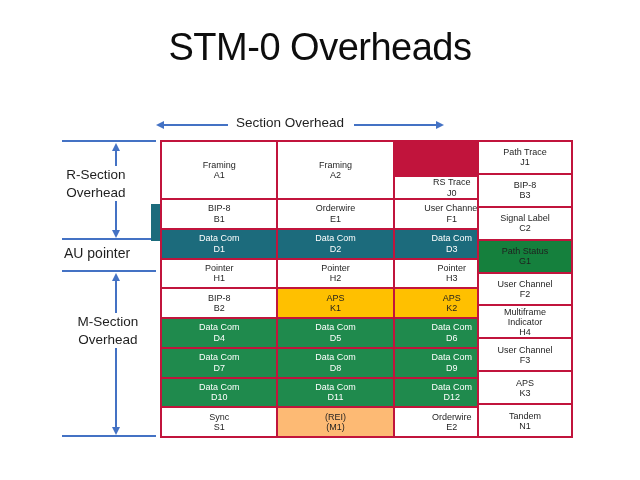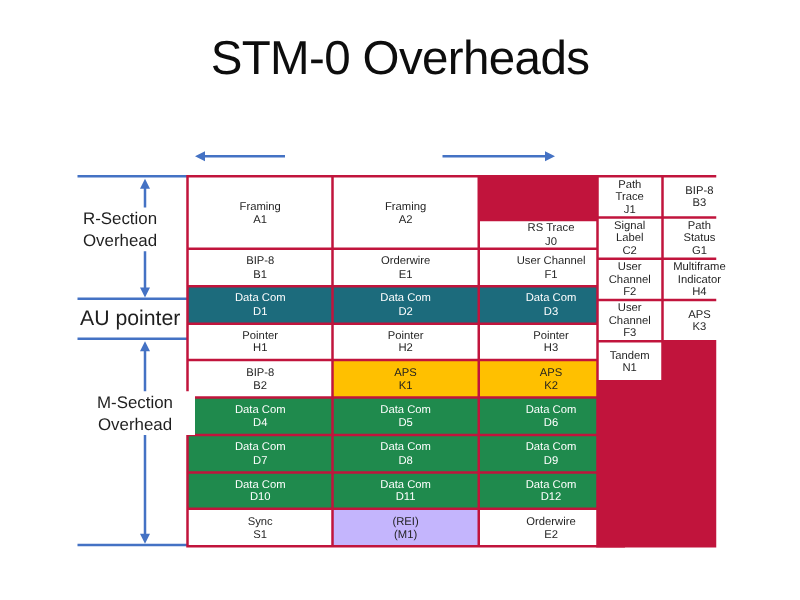--- a/index.html
+++ b/index.html
@@ -20,42 +20,43 @@
   .tri-right{border-top:4px solid transparent;border-bottom:4px solid transparent;border-left:8px solid var(--blue);}
   
   #so-label{position:absolute;left:225px;top:115px;width:130px;text-align:center;font-size:13.5px;}
   #ho-header{position:absolute;left:477px;top:93px;width:96px;height:46px;box-sizing:border-box;
     border-left:2px solid var(--blue);border-right:2px solid var(--blue);
     text-align:center;font-size:13.5px;line-height:18px;padding-top:4px;}
   
   .side-label{position:absolute;background:#ffffff;text-align:center;font-size:13.5px;line-height:17.5px;z-index:3;}
   #r-label{left:48px;top:166px;width:96px;}
   #m-label{left:60px;top:313px;width:96px;}
-  #au-label{position:absolute;left:64px;top:245px;width:92px;font-size:17px;z-index:3;}
+  #au-label{position:absolute;left:64px;top:245px;width:92px;font-size:14px;z-index:3;}
   
   .redgrid{position:absolute;display:grid;gap:2px;padding:2px;box-sizing:border-box;
     background:var(--red);z-index:2;}
-  #main-grid{left:149px;top:140px;width:351px;height:298px;
+  #main-grid{left:160px;top:140px;width:351px;height:298px;
     grid-template-columns:repeat(3,1fr);grid-template-rows:repeat(9,1fr);}
   #path-grid{left:477px;top:140px;width:96px;height:298px;
-    grid-template-columns:1fr 1fr;grid-template-rows:repeat(9,1fr);}
+    grid-template-columns:1fr;grid-template-rows:repeat(9,1fr);}
   .cell{display:flex;flex-direction:column;align-items:center;justify-content:center;
     text-align:center;font-size:9px;line-height:10.5px;background:#fff;padding:0 4px;}
   #path-grid .cell{line-height:10px;padding:0 8px;}
   
   #datacom-band{position:absolute;left:151px;top:204px;width:303px;height:37px;
     background:var(--teal);z-index:1;}
 </style>
 </head>
 <body>
 
 <div id="slide">
 
   <div id="title">STM-0 Overheads</div>
 
+  <div id="so-label">Section Overhead</div>
   <div class="hline" style="left:162px;top:124px;width:66px;"></div>
   <div class="tri tri-left" style="left:156px;top:121px;"></div>
   <div class="hline" style="left:354px;top:124px;width:82px;"></div>
   <div class="tri tri-right" style="left:436px;top:121px;"></div>
 
 
   <div class="hline" style="left:62px;top:140px;width:94px;"></div>
   <div class="hline" style="left:62px;top:238px;width:94px;"></div>
   <div class="hline" style="left:62px;top:270px;width:94px;"></div>
   <div class="hline" style="left:62px;top:435px;width:94px;"></div>
@@ -168,21 +169,21 @@
         <div>D11</div>
       </div>
       <div class="cell" style="background: rgb(31, 138, 77); color: rgb(255, 255, 255);">
         <div>Data Com</div>
         <div>D12</div>
       </div>
       <div class="cell" style="background: rgb(255, 255, 255); color: rgb(31, 31, 31); align-items: center;">
         <div>Sync</div>
         <div>S1</div>
       </div>
-      <div class="cell" style="background: #c4b5fd; color: rgb(31, 31, 31);">
+      <div class="cell" style="background: #fdba74; color: rgb(31, 31, 31);">
         <div>(REI)</div>
         <div>(M1)</div>
       </div>
       <div class="cell" style="background: rgb(255, 255, 255); color: rgb(31, 31, 31);">
         <div>Orderwire</div>
         <div>E2</div>
       </div>
     </div>
 
   <div id="path-grid" class="redgrid">
@@ -191,21 +192,21 @@
         <div>J1</div>
       </div>
       <div class="cell" style="background: rgb(255, 255, 255); color: rgb(31, 31, 31);">
         <div>BIP-8</div>
         <div>B3</div>
       </div>
       <div class="cell" style="background: rgb(255, 255, 255); color: rgb(31, 31, 31);">
         <div>Signal Label</div>
         <div>C2</div>
       </div>
-      <div class="cell" style="background: #ffffff; color: rgb(31, 31, 31);">
+      <div class="cell" style="background: #15803d; color: rgb(31, 31, 31);">
         <div>Path Status</div>
         <div>G1</div>
       </div>
       <div class="cell" style="background: rgb(255, 255, 255); color: rgb(31, 31, 31);">
         <div>User Channel</div>
         <div>F2</div>
       </div>
       <div class="cell" style="background: rgb(255, 255, 255); color: rgb(31, 31, 31);">
         <div>Multiframe Indicator</div>
         <div>H4</div>

